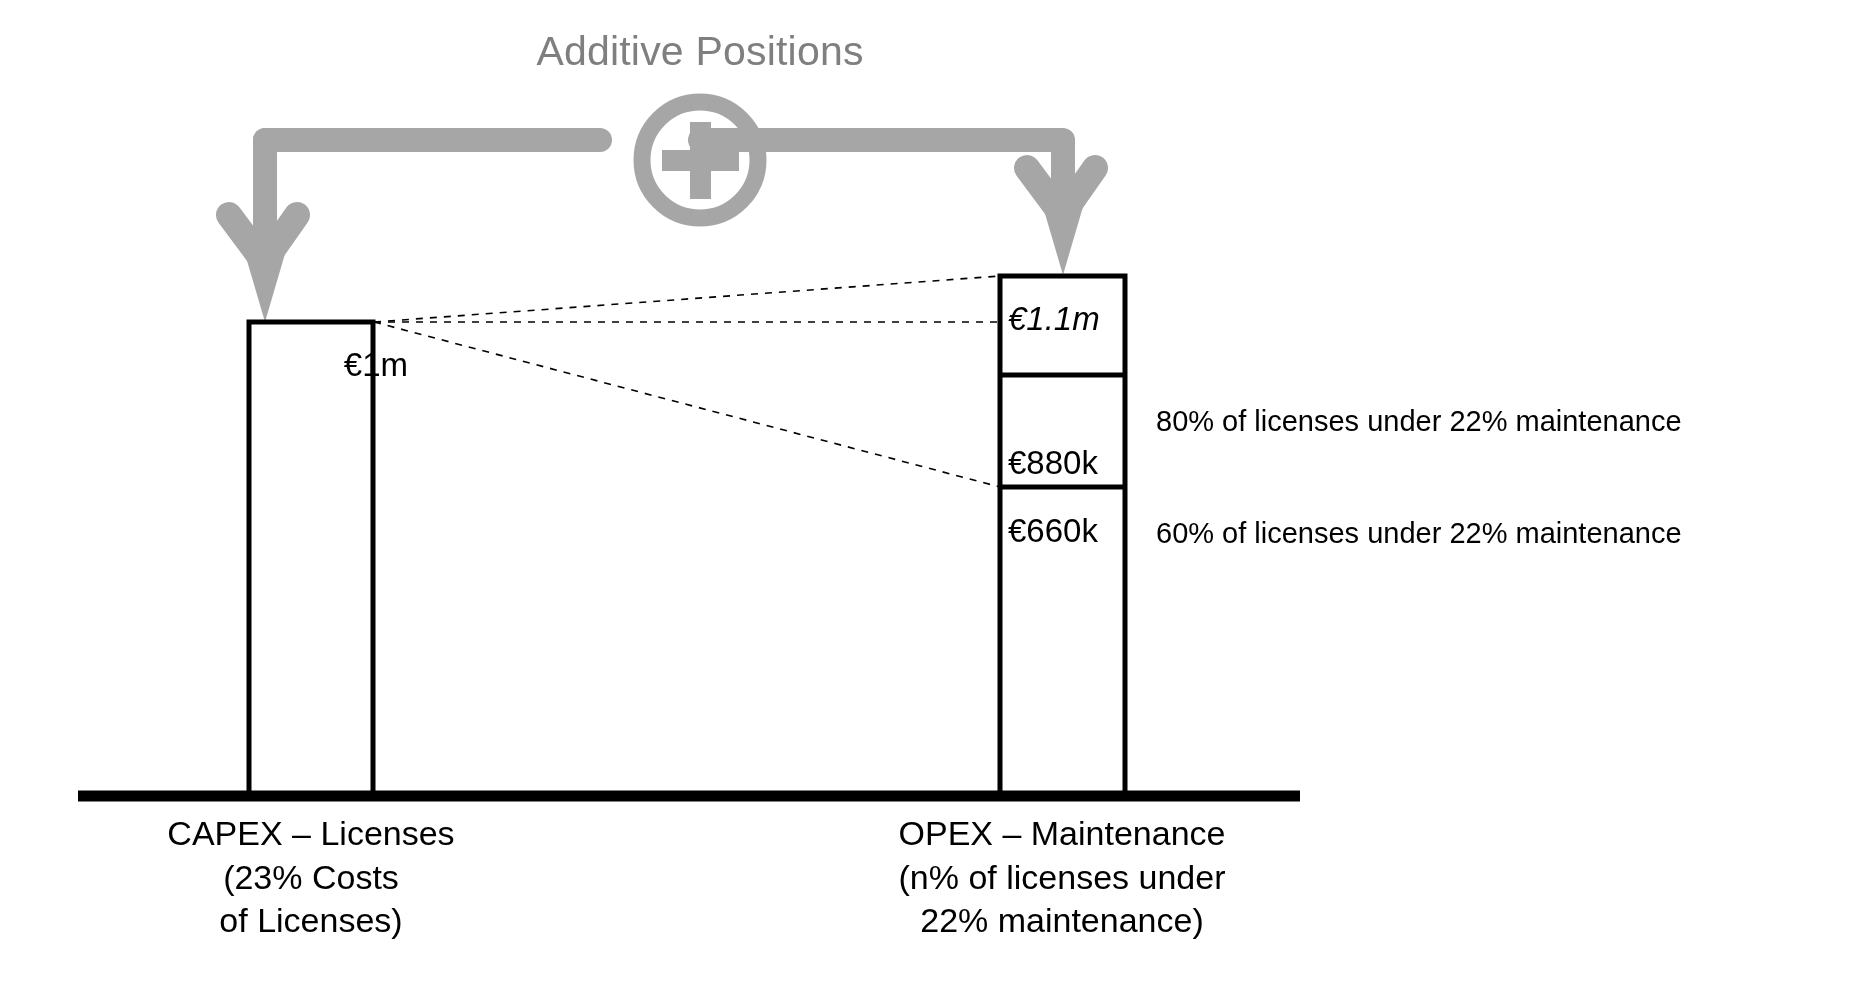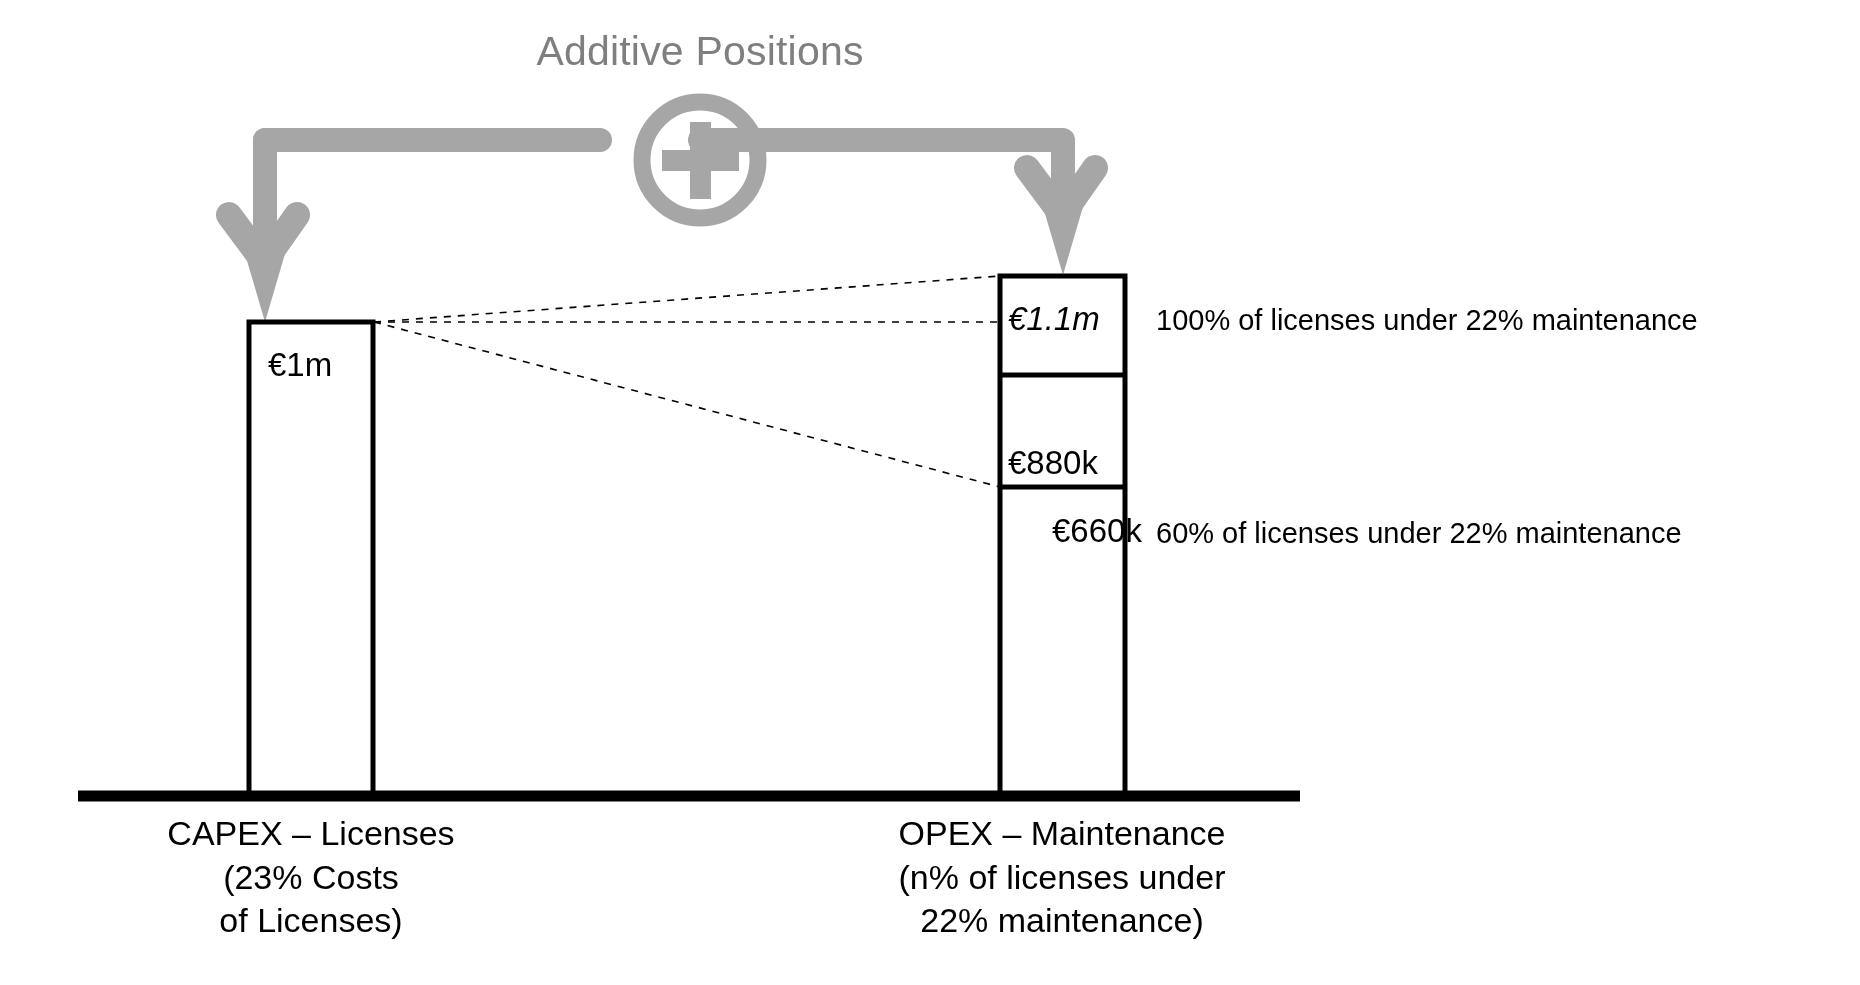--- a/index.html
+++ b/index.html
@@ -86,27 +86,27 @@
 
     <g>
       <rect x="1000" y="276" width="125" height="519" fill="#ffffff" stroke="#000000" stroke-width="5"></rect>
       <line x1="1000" y1="375" x2="1125" y2="375" stroke="#000000" stroke-width="5"></line>
       <line x1="1000" y1="487" x2="1125" y2="487" stroke="#000000" stroke-width="5"></line>
     </g>
 
     <line x1="78" y1="796" x2="1300" y2="796" stroke="#000000" stroke-width="11"></line>
   </svg>
 
-  <div class="bar-value" style="left:268px;top:346px;width:140px;">€1m</div>
+  <div class="bar-value" style="left:268px;top:346px;width:140px;text-align:right;">€1m</div>
 
   <div class="bar-value" style="left:1008px;top:300px;width:130px;font-style:italic;">€1.1m</div>
   <div class="bar-value" style="left:1008px;top:400px;width:130px;margin-top:44px;">€880k</div>
-  <div class="bar-value" style="left:1008px;top:512px;width:130px;margin-left:44px;">€660k</div>
+  <div class="bar-value" style="left:1008px;top:512px;width:130px;">€660k</div>
 
-  <div class="seg-note" style="left:1156px;top:304px;">100% of licenses under 22% maintenance</div>
+  <div class="seg-note" style="left:1156px;top:405px;">80% of licenses under 22% maintenance</div>
   <div class="seg-note" style="left:1156px;top:517px;">60% of licenses under 22% maintenance</div>
 
   <div class="axis-caption" style="left:111px;top:812px;width:400px;">
     <div>CAPEX – Licenses</div>
     <div>(23% Costs</div>
     <div>of Licenses)</div>
   </div>
 
   <div class="axis-caption" style="left:862px;top:812px;width:400px;">
     <div>OPEX – Maintenance</div>

